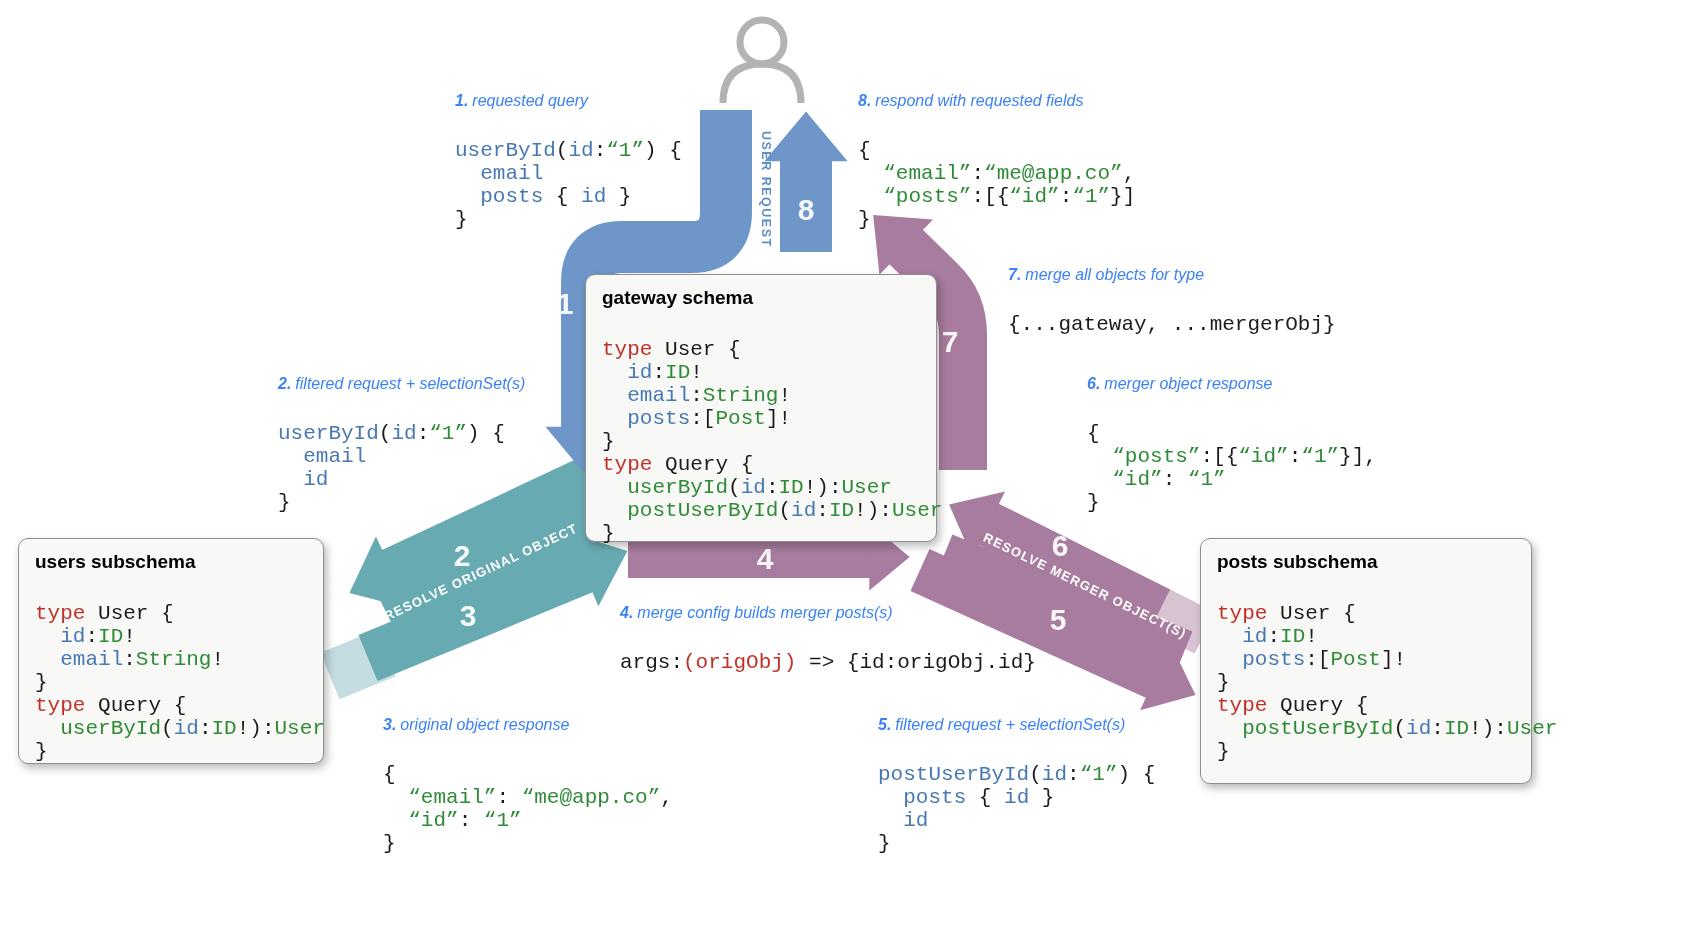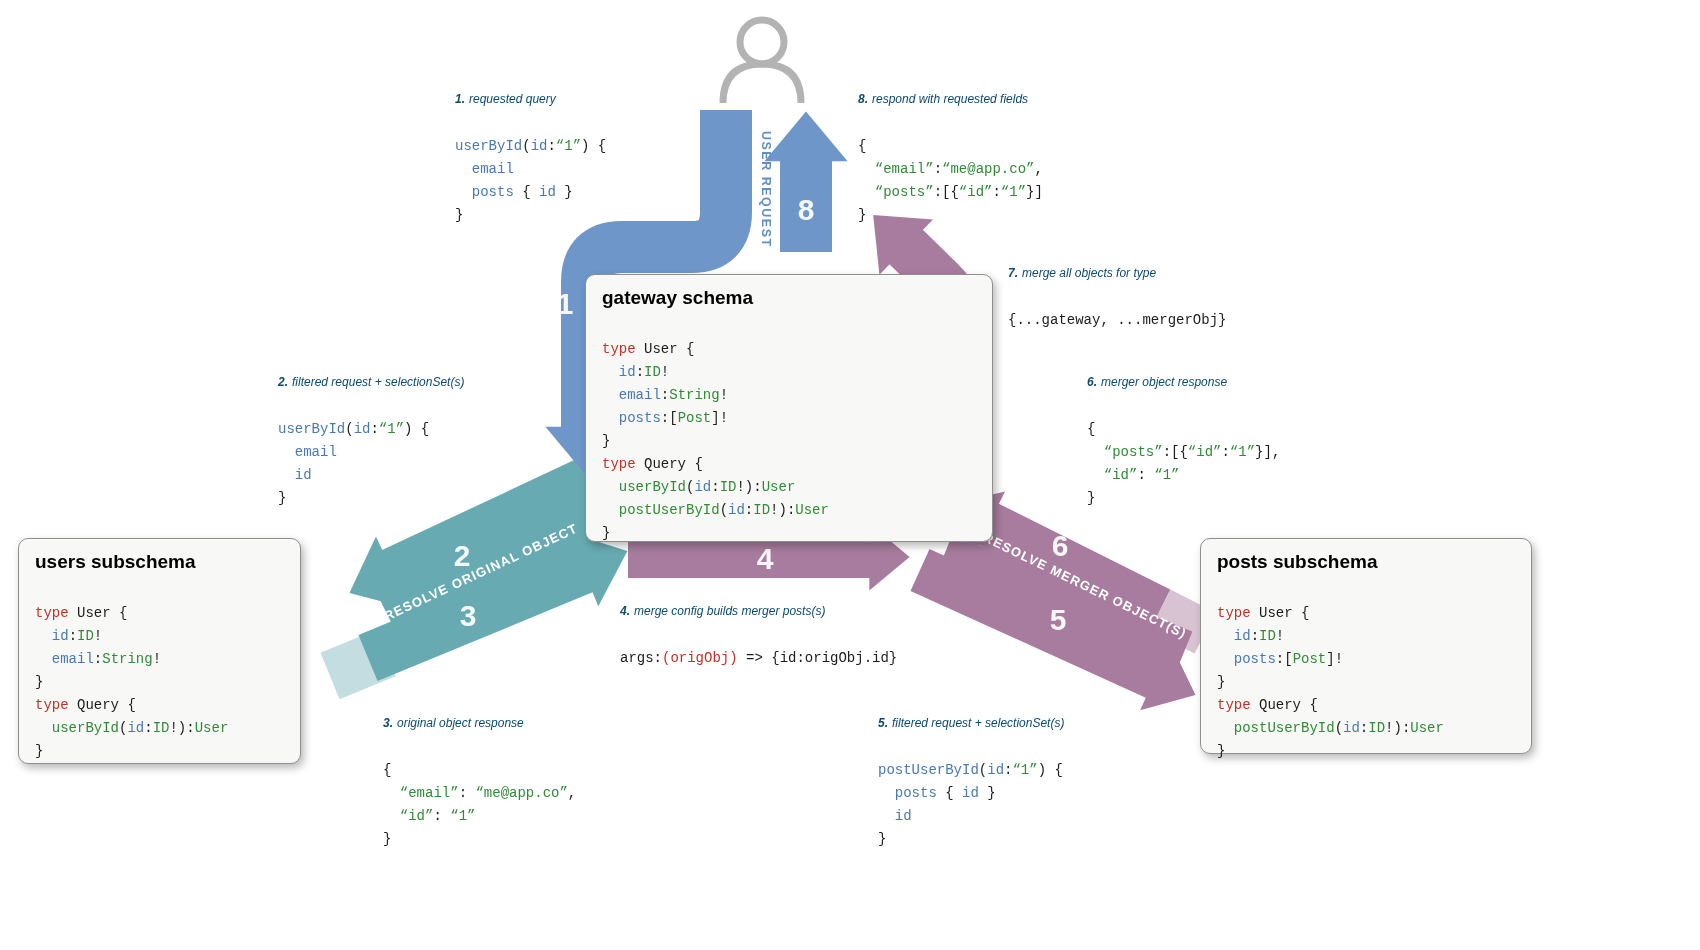--- a/index.html
+++ b/index.html
@@ -15,30 +15,30 @@
           color:var(--userReqText,#5f8fc4);z-index:2;white-space:nowrap;}
   .dlabel{position:absolute;text-align:center;font-size:13px;font-weight:bold;
           letter-spacing:1.2px;color:#fff;z-index:3;white-space:nowrap;}
   .dlabel-teal{left:375px;top:565px;width:210px;transform:rotate(-25deg);}
   .dlabel-purple{left:973px;top:578px;width:224px;transform:rotate(26deg);}
 
   .panel{position:absolute;background:#f8f8f6;border:1.6px solid #8f8f8f;border-radius:10px;
          box-shadow:3px 4px 9px rgba(0,0,0,.28);padding:12px 16px;box-sizing:border-box;z-index:4;}
   .panel-title{font-size:19px;font-weight:bold;color:#000;margin-bottom:8px;}
 
-  .code{font-family:"Liberation Mono",monospace;font-size:14px;line-height:23px;
+  .code{font-family:"Liberation Mono",monospace;font-size:21px;line-height:23px;
         color:var(--plain,#1c1c1c);margin-top:29px;}
   .cl{white-space:pre;}
   .tk-k{color:var(--kw,#c13127);}
   .tk-n{color:var(--name,#4879b2);}
   .tk-t{color:var(--type,#2f8b36);}
   .tk-p{color:var(--plain,#1c1c1c);}
 
   .ann{position:absolute;z-index:2;}
-  .ann-label{font-size:12px;font-style:italic;color:#0c4a6e;margin-bottom:7px;}
+  .ann-label{font-size:16px;font-style:italic;color:#3b82f6;margin-bottom:7px;}
   .ann-label b{font-weight:bold;margin-right:4px;}
 </style>
 </head>
 <body>
 
 <div class="stage">
 
   <svg class="bands" width="1700" height="950" viewBox="0 0 1700 950">
     <defs>
       <marker id="mB" viewBox="0 0 6 10" refX="0.4" refY="5" markerWidth="1.05" markerHeight="1.6" orient="auto" markerUnits="strokeWidth">
@@ -81,49 +81,49 @@
 
   <div class="bnum" style="left:551px;top:289px">1</div>
   <div class="bnum" style="left:448px;top:541px">2</div>
   <div class="bnum" style="left:454px;top:601px">3</div>
   <div class="bnum" style="left:751px;top:544px">4</div>
   <div class="bnum" style="left:1044px;top:605px">5</div>
   <div class="bnum" style="left:1046px;top:531px">6</div>
   <div class="bnum" style="left:936px;top:327px">7</div>
   <div class="bnum" style="left:792px;top:195px">8</div>
 
-  <div class="panel" style="left:585px;top:274px;width:408px;height:268px">
+  <div class="panel" style="left:585px;top:274px;width:352px;height:268px">
     <div class="panel-title">gateway schema</div>
     <div class="code">
         <div class="cl"><span class="tk-k">type</span><span class="tk-p"> User {</span></div>
         <div class="cl"><span class="tk-p">  </span><span class="tk-n">id</span><span class="tk-p">:</span><span class="tk-t">ID</span><span class="tk-p">!</span></div>
         <div class="cl"><span class="tk-p">  </span><span class="tk-n">email</span><span class="tk-p">:</span><span class="tk-t">String</span><span class="tk-p">!</span></div>
         <div class="cl"><span class="tk-p">  </span><span class="tk-n">posts</span><span class="tk-p">:[</span><span class="tk-t">Post</span><span class="tk-p">]!</span></div>
         <div class="cl"><span class="tk-p">}</span></div>
         <div class="cl"><span class="tk-k">type</span><span class="tk-p"> Query {</span></div>
         <div class="cl"><span class="tk-p">  </span><span class="tk-t">userById</span><span class="tk-p">(</span><span class="tk-n">id</span><span class="tk-p">:</span><span class="tk-t">ID</span><span class="tk-p">!):</span><span class="tk-t">User</span></div>
         <div class="cl"><span class="tk-p">  </span><span class="tk-t">postUserById</span><span class="tk-p">(</span><span class="tk-n">id</span><span class="tk-p">:</span><span class="tk-t">ID</span><span class="tk-p">!):</span><span class="tk-t">User</span></div>
         <div class="cl"><span class="tk-p">}</span></div>
       </div>
   </div>
 
-  <div class="panel" style="left:18px;top:538px;width:283px;height:226px">
+  <div class="panel" style="left:18px;top:538px;width:306px;height:226px">
     <div class="panel-title">users subschema</div>
     <div class="code">
         <div class="cl"><span class="tk-k">type</span><span class="tk-p"> User {</span></div>
         <div class="cl"><span class="tk-p">  </span><span class="tk-n">id</span><span class="tk-p">:</span><span class="tk-t">ID</span><span class="tk-p">!</span></div>
         <div class="cl"><span class="tk-p">  </span><span class="tk-n">email</span><span class="tk-p">:</span><span class="tk-t">String</span><span class="tk-p">!</span></div>
         <div class="cl"><span class="tk-p">}</span></div>
         <div class="cl"><span class="tk-k">type</span><span class="tk-p"> Query {</span></div>
         <div class="cl"><span class="tk-p">  </span><span class="tk-t">userById</span><span class="tk-p">(</span><span class="tk-n">id</span><span class="tk-p">:</span><span class="tk-t">ID</span><span class="tk-p">!):</span><span class="tk-t">User</span></div>
         <div class="cl"><span class="tk-p">}</span></div>
       </div>
   </div>
 
-  <div class="panel" style="left:1200px;top:538px;width:332px;height:216px">
+  <div class="panel" style="left:1200px;top:538px;width:332px;height:246px">
     <div class="panel-title">posts subschema</div>
     <div class="code">
         <div class="cl"><span class="tk-k">type</span><span class="tk-p"> User {</span></div>
         <div class="cl"><span class="tk-p">  </span><span class="tk-n">id</span><span class="tk-p">:</span><span class="tk-t">ID</span><span class="tk-p">!</span></div>
         <div class="cl"><span class="tk-p">  </span><span class="tk-n">posts</span><span class="tk-p">:[</span><span class="tk-t">Post</span><span class="tk-p">]!</span></div>
         <div class="cl"><span class="tk-p">}</span></div>
         <div class="cl"><span class="tk-k">type</span><span class="tk-p"> Query {</span></div>
         <div class="cl"><span class="tk-p">  </span><span class="tk-t">postUserById</span><span class="tk-p">(</span><span class="tk-n">id</span><span class="tk-p">:</span><span class="tk-t">ID</span><span class="tk-p">!):</span><span class="tk-t">User</span></div>
         <div class="cl"><span class="tk-p">}</span></div>
       </div>

